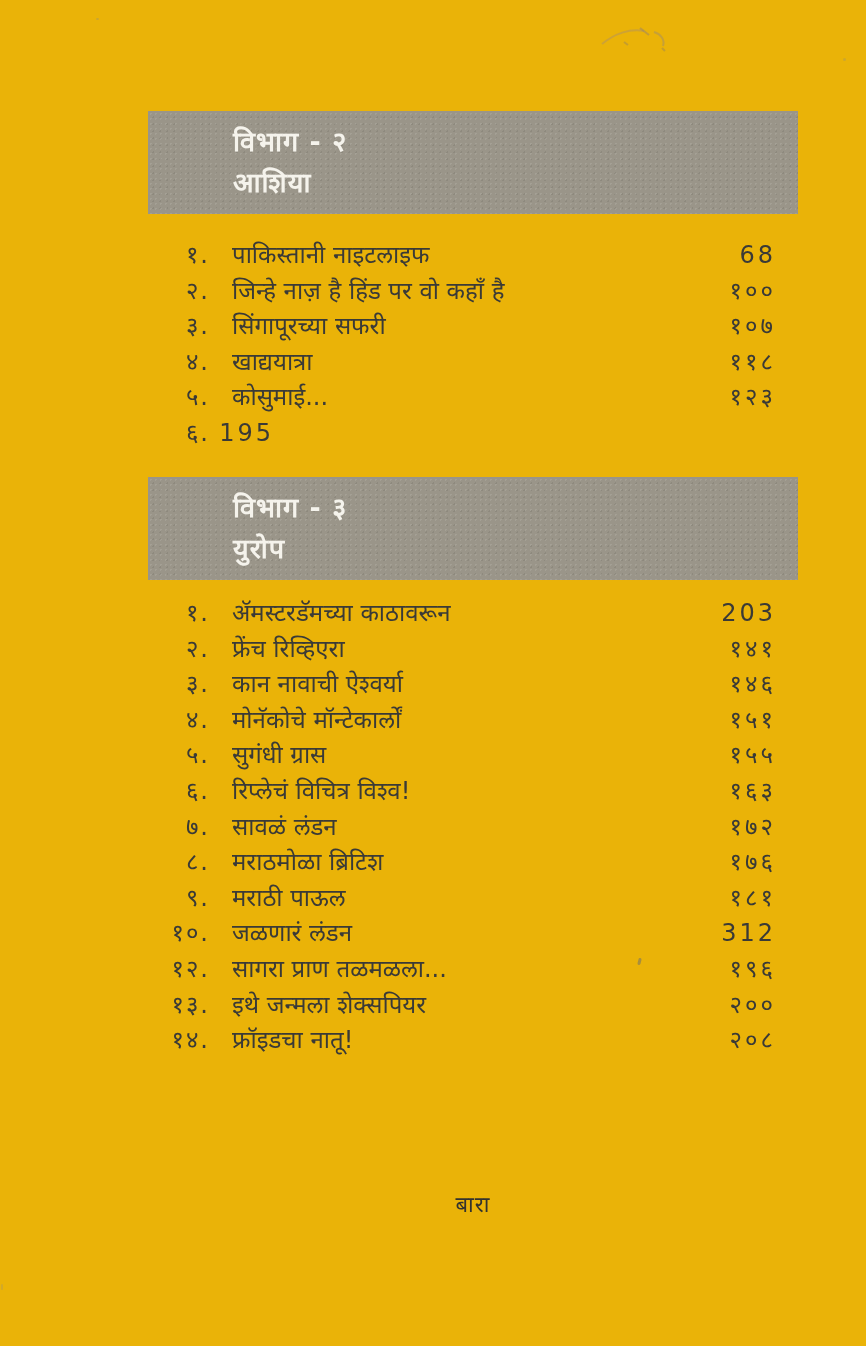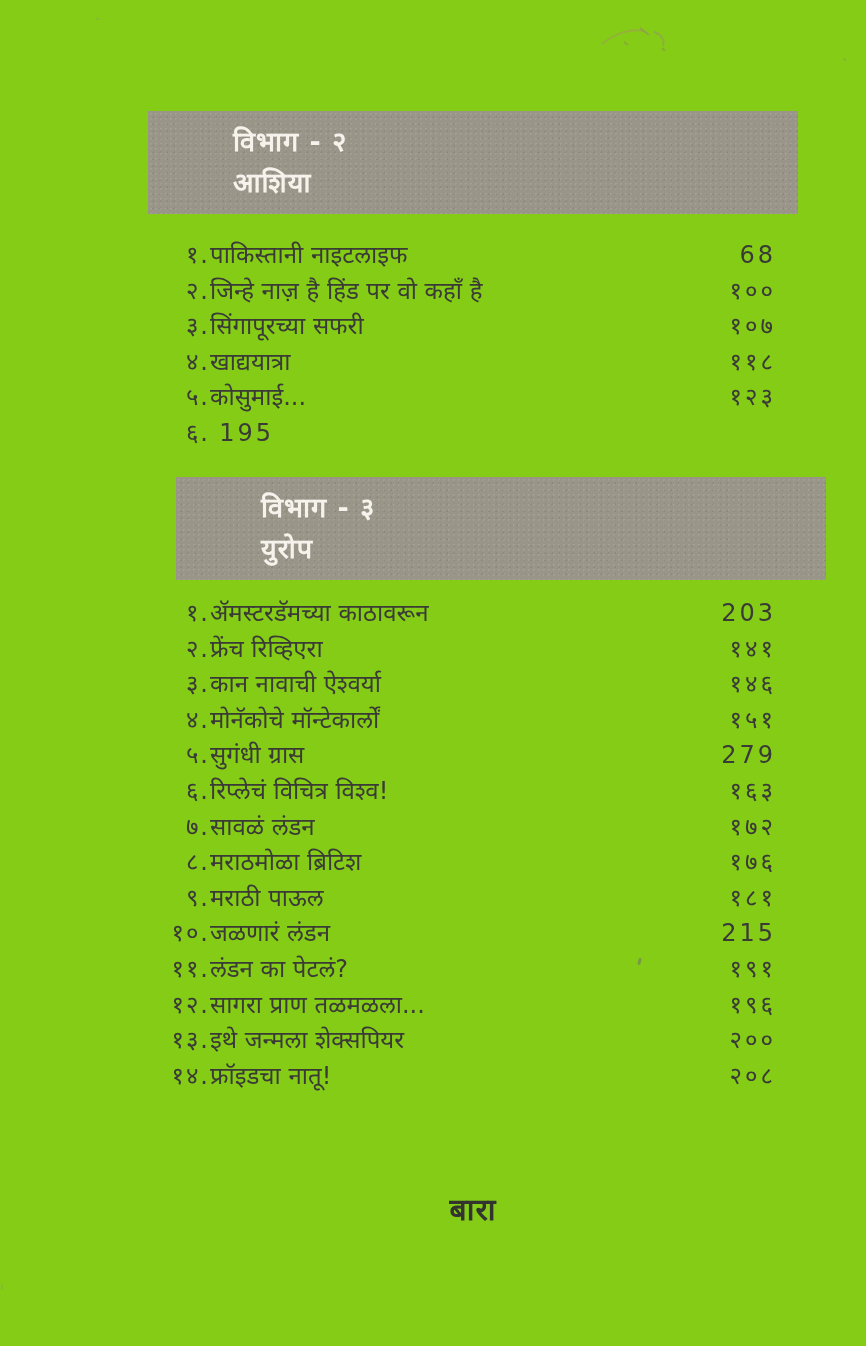--- a/index.html
+++ b/index.html
@@ -4,21 +4,21 @@
 <style>
   html, body {
     margin: 0;
     padding: 0;
     background: #ffffff;
   }
   .page {
     position: relative;
     width: 866px;
     height: 1346px;
-    background: #84cc16;
+    background: #eab308;
     overflow: hidden;
     font-family: "DejaVu Sans", sans-serif;
     color: #3a3a37;
   }
 
   
   .bar {
     position: absolute;
     left: 148px;
     width: 650px;
@@ -31,21 +31,21 @@
       radial-gradient(rgba(55,53,47,0.12) 1px, transparent 1px);
     background-size: 5px 5px, 7px 7px;
     background-position: 0 0, 2px 3px;
     color: #f5f3ec;
     font-weight: bold;
     font-size: 27px;
     line-height: 41px;
     letter-spacing: 1px;
   }
   #bar-asia   { top: 111px; }
-  #bar-europe { top: 477px; margin-left: 28px; }
+  #bar-europe { top: 477px; }
 
   
   .toc {
     position: absolute;
     left: 148px;
     width: 650px;
     font-size: 24px;
   }
   #toc-asia   { top: 238px; }
   #toc-europe { top: 596px; }
@@ -58,39 +58,40 @@
     box-sizing: border-box;
   }
   .num {
     flex: none;
     width: 62px;
     text-align: right;
     letter-spacing: 2px;
   }
   .title {
     flex: 1;
+    margin-left: 22px;
     white-space: nowrap;
     overflow: hidden;
   }
   .pageno {
     flex: none;
     min-width: 64px;
     text-align: right;
     letter-spacing: 3px;
   }
 
   
   .footer {
     position: absolute;
     left: 148px;
     top: 1188px;
     width: 650px;
     text-align: center;
-    font-size: 30px;
-    font-weight: 700;
+    font-size: 22px;
+    font-weight: 400;
     letter-spacing: 1px;
     color: #33332f;
   }
 
   
   .smudge {
     position: absolute;
     left: 596px;
     top: 18px;
     width: 90px;
@@ -184,21 +185,21 @@
       <span class="pageno">१४६</span>
     </div>
     <div class="row">
       <span class="num">४.</span>
       <span class="title">मोनॅकोचे मॉन्टेकार्लों</span>
       <span class="pageno">१५१</span>
     </div>
     <div class="row">
       <span class="num">५.</span>
       <span class="title">सुगंधी ग्रास</span>
-      <span class="pageno">279</span>
+      <span class="pageno">१५५</span>
     </div>
     <div class="row">
       <span class="num">६.</span>
       <span class="title">रिप्लेचं विचित्र विश्व!</span>
       <span class="pageno">१६३</span>
     </div>
     <div class="row">
       <span class="num">७.</span>
       <span class="title">सावळं लंडन</span>
       <span class="pageno">१७२</span>
@@ -209,26 +210,21 @@
       <span class="pageno">१७६</span>
     </div>
     <div class="row">
       <span class="num">९.</span>
       <span class="title">मराठी पाऊल</span>
       <span class="pageno">१८१</span>
     </div>
     <div class="row">
       <span class="num">१०.</span>
       <span class="title">जळणारं लंडन</span>
-      <span class="pageno">215</span>
-    </div>
-    <div class="row">
-      <span class="num">११.</span>
-      <span class="title">लंडन का पेटलं?</span>
-      <span class="pageno">१९१</span>
+      <span class="pageno">312</span>
     </div>
     <div class="row">
       <span class="num">१२.</span>
       <span class="title">सागरा प्राण तळमळला...</span>
       <span class="pageno">१९६</span>
     </div>
     <div class="row">
       <span class="num">१३.</span>
       <span class="title">इथे जन्मला शेक्सपियर</span>
       <span class="pageno">२००</span>

